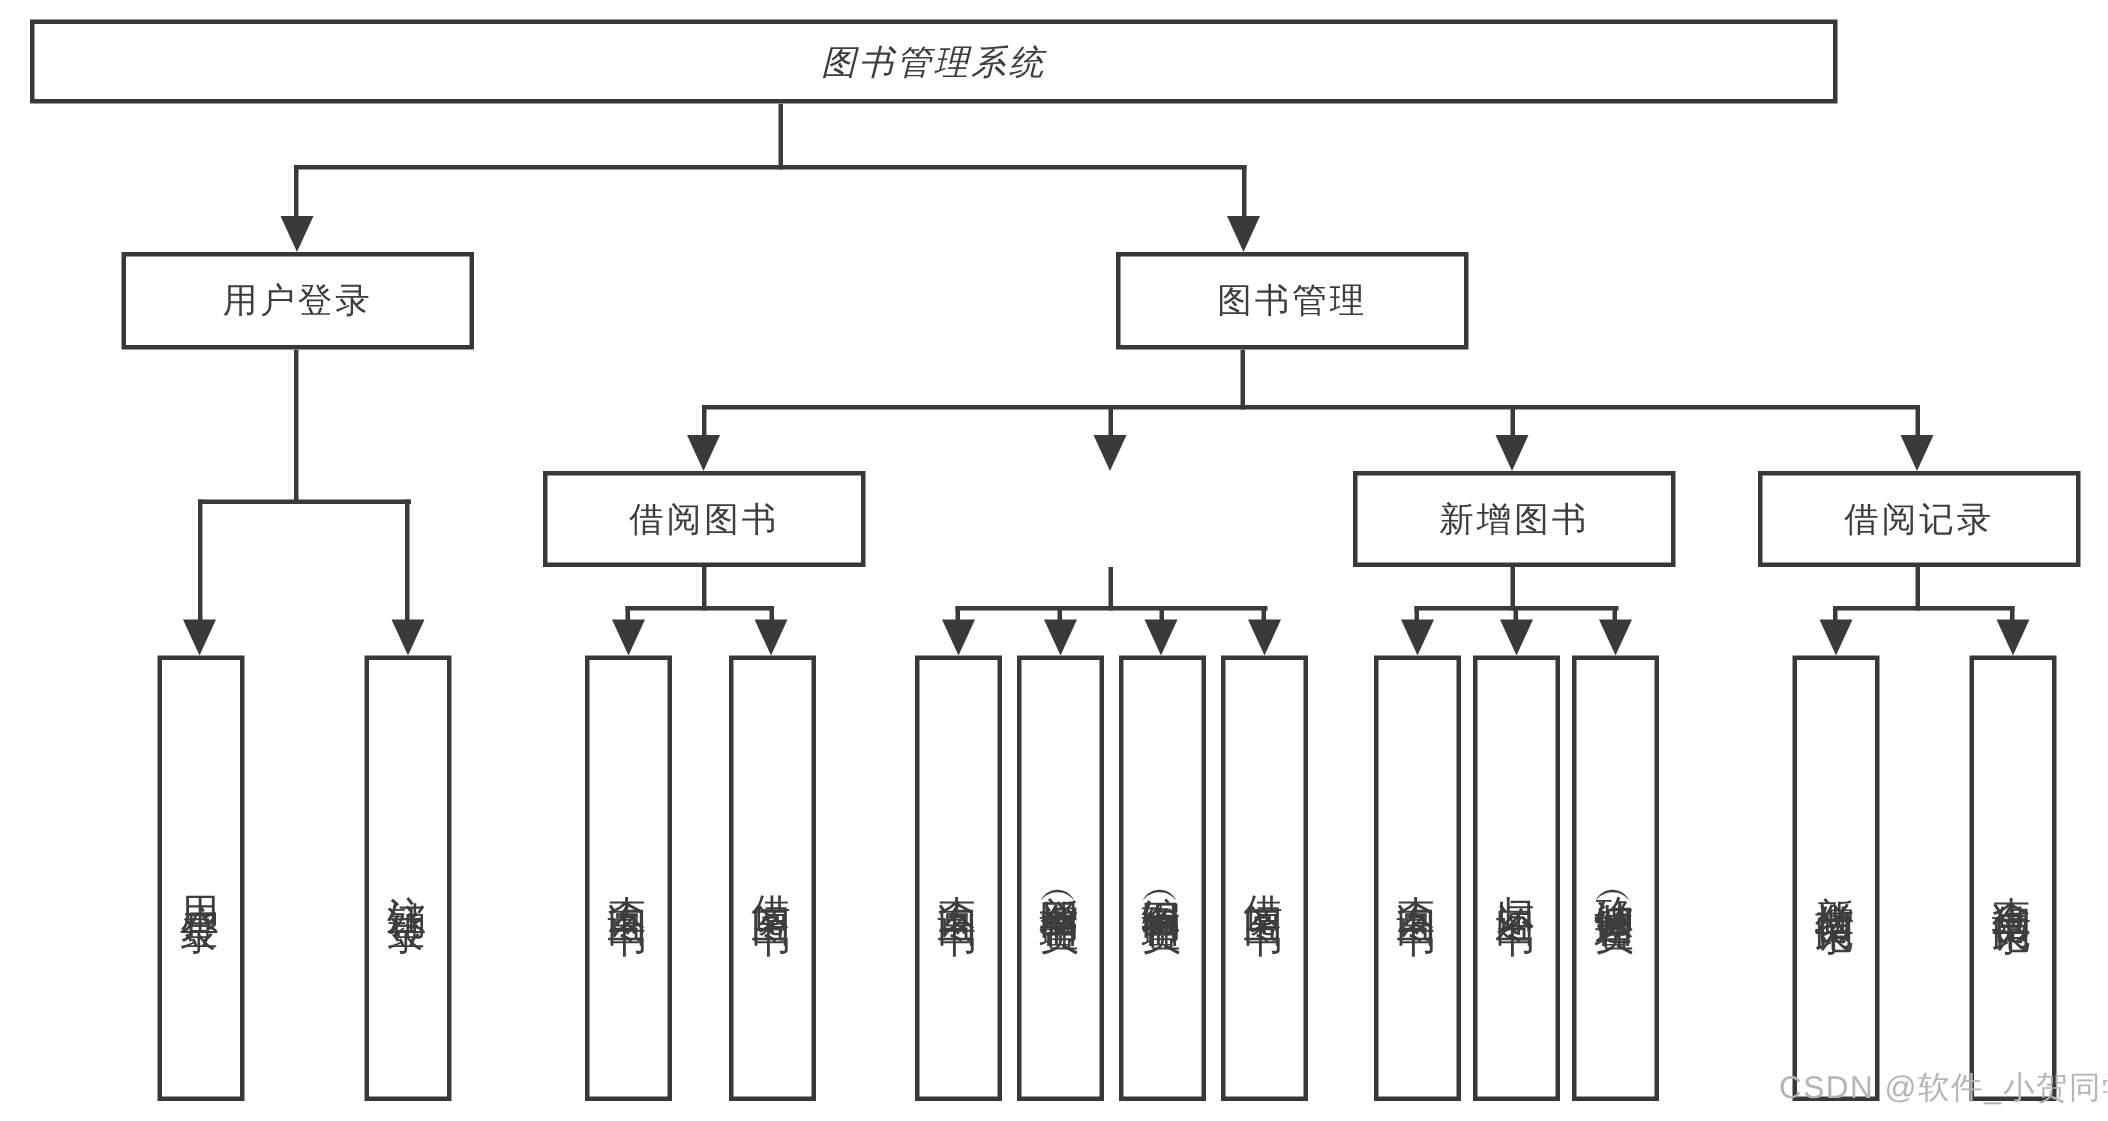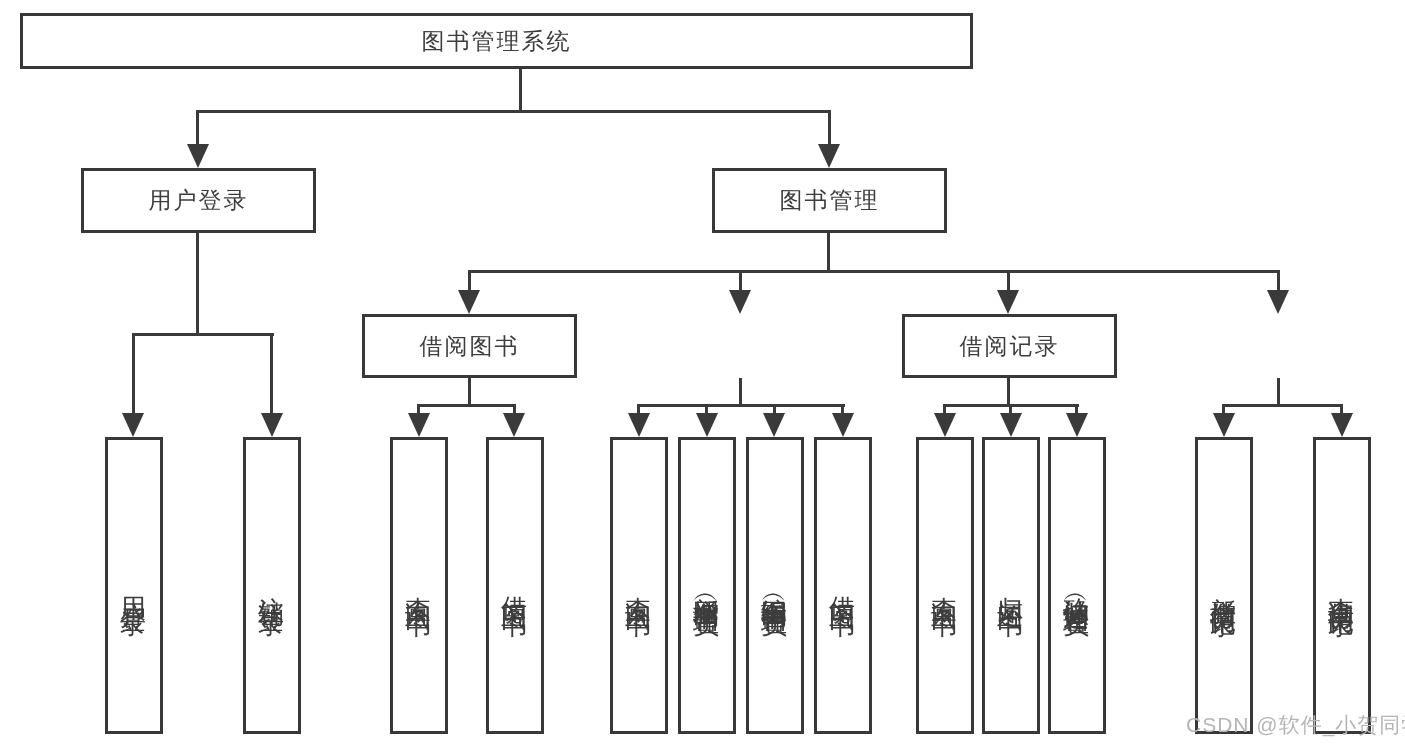--- a/index.html
+++ b/index.html
@@ -24,21 +24,21 @@
     background: #ffffff;
     border: 3px solid #383838;
     color: #3d3d3d;
     display: flex;
     align-items: center;
     justify-content: center;
     font-size: 23px;
     letter-spacing: 2px;
     white-space: nowrap;
   }
-  .hbox1 { left: 20px; top: 13px; width: 953px; height: 56px; }
+  .hbox1 { left: 20px; top: 13px; width: 1205px; height: 56px; font-style: italic; }
   .hbox2 { top: 168px; width: 235px; height: 65px; }
   .hbox3 { top: 314px; height: 64px; }
   .vbox {
     top: 437px; width: 58px; height: 297px;
     font-size: 26px;
     letter-spacing: 5px;
     writing-mode: vertical-rl;
     text-orientation: mixed;
     white-space: normal;
   }
@@ -111,24 +111,25 @@
   <div class="line" style="left:1277px;top:378px;width:3px;height:29px"></div>
   <div class="line" style="left:1222px;top:404px;width:121px;height:3px"></div>
   <div class="line" style="left:1222px;top:404px;width:3px;height:11px"></div>
   <div class="arrow" style="left:1213px;top:413px"></div>
   <div class="line" style="left:1340px;top:404px;width:3px;height:11px"></div>
   <div class="arrow" style="left:1331px;top:413px"></div>
 
   <div class="box hbox1">图书管理系统</div>
 
   <div class="box hbox2" style="left:81px">用户登录</div>
-  <div class="box hbox2" style="left:712px">图书管理</div>
+  <div class="box hbox2" style="left:744px">图书管理</div>
 
   <div class="box hbox3" style="left:362px;width:215px">借阅图书</div>
-  <div class="box hbox3" style="left:902px;width:215px">借阅记录</div>
+  <div class="box hbox3" style="left:902px;width:215px">新增图书</div>
+  <div class="box hbox3" style="left:1172px;width:215px">借阅记录</div>
 
   <div class="box vbox" style="left:105px">用户登录</div>
   <div class="box vbox" style="left:243px">注销登录</div>
 
   <div class="box vbox" style="left:390px">查询图书</div>
   <div class="box vbox" style="left:486px">借阅图书</div>
 
   <div class="box vbox" style="left:610px">查询图书</div>
   <div class="box vbox" style="left:678px;letter-spacing:2px">新增图书（管理员）</div>
   <div class="box vbox" style="left:746px;letter-spacing:2px">编辑图书（管理员）</div>

